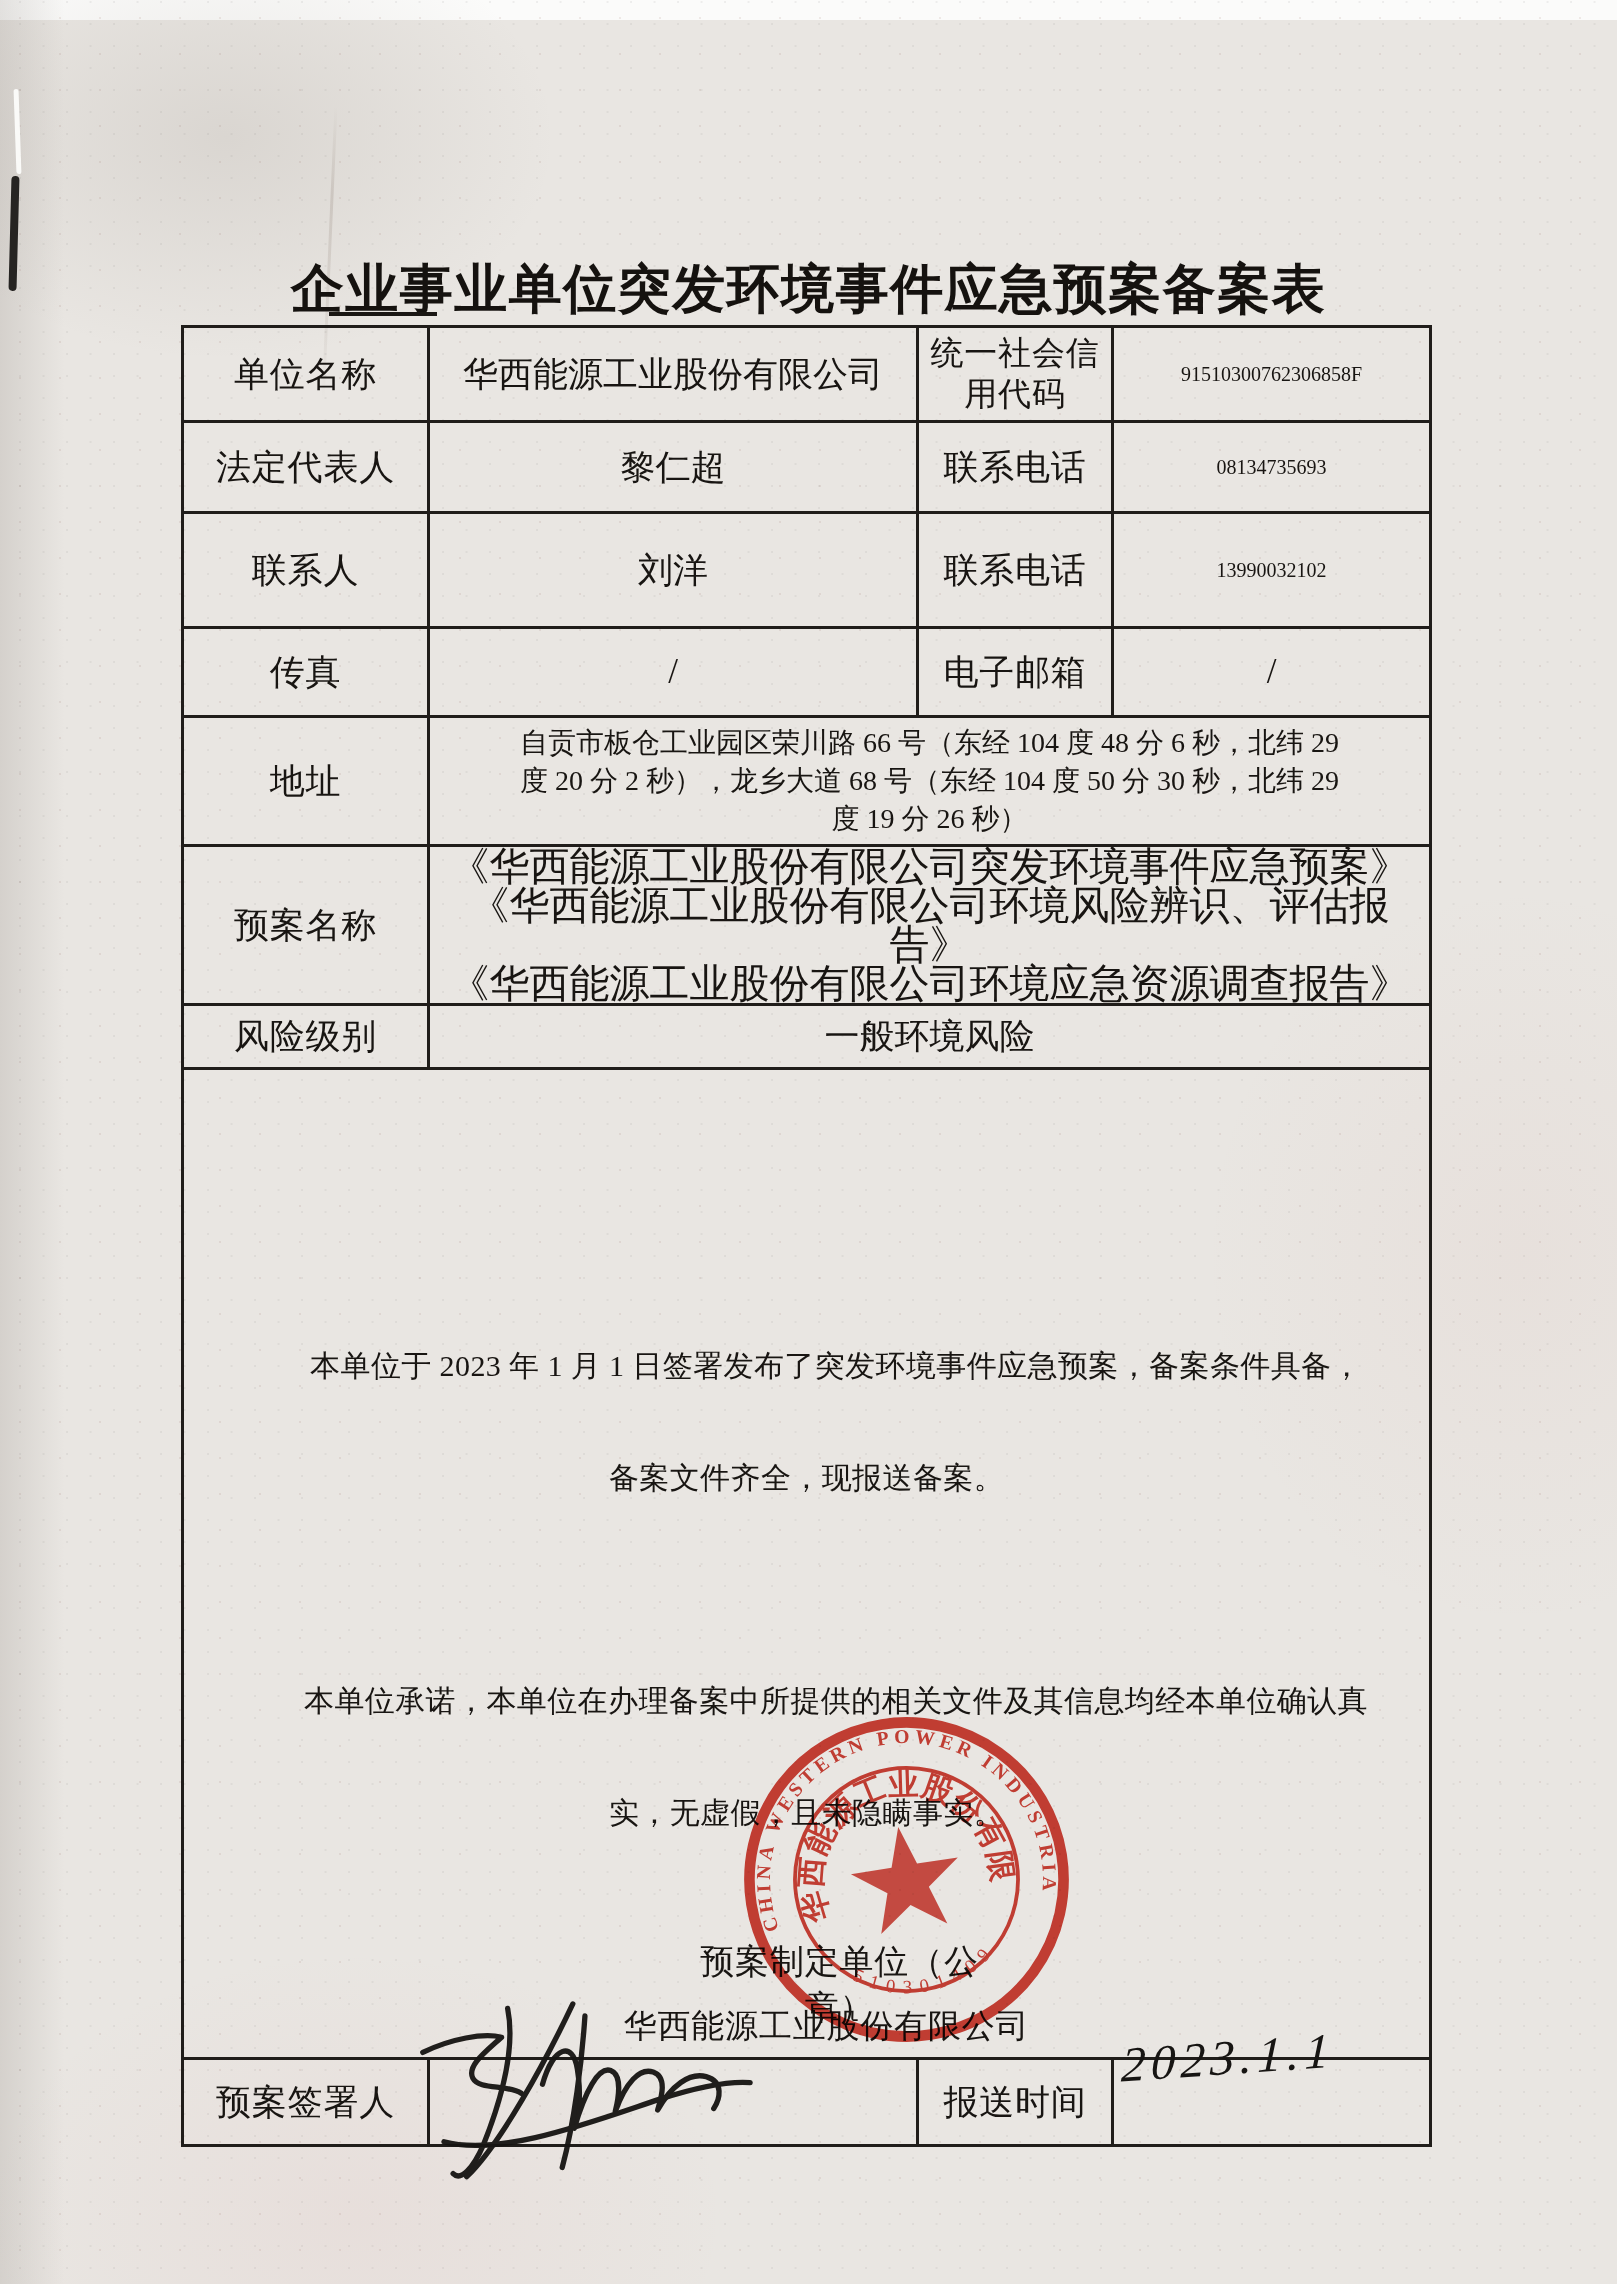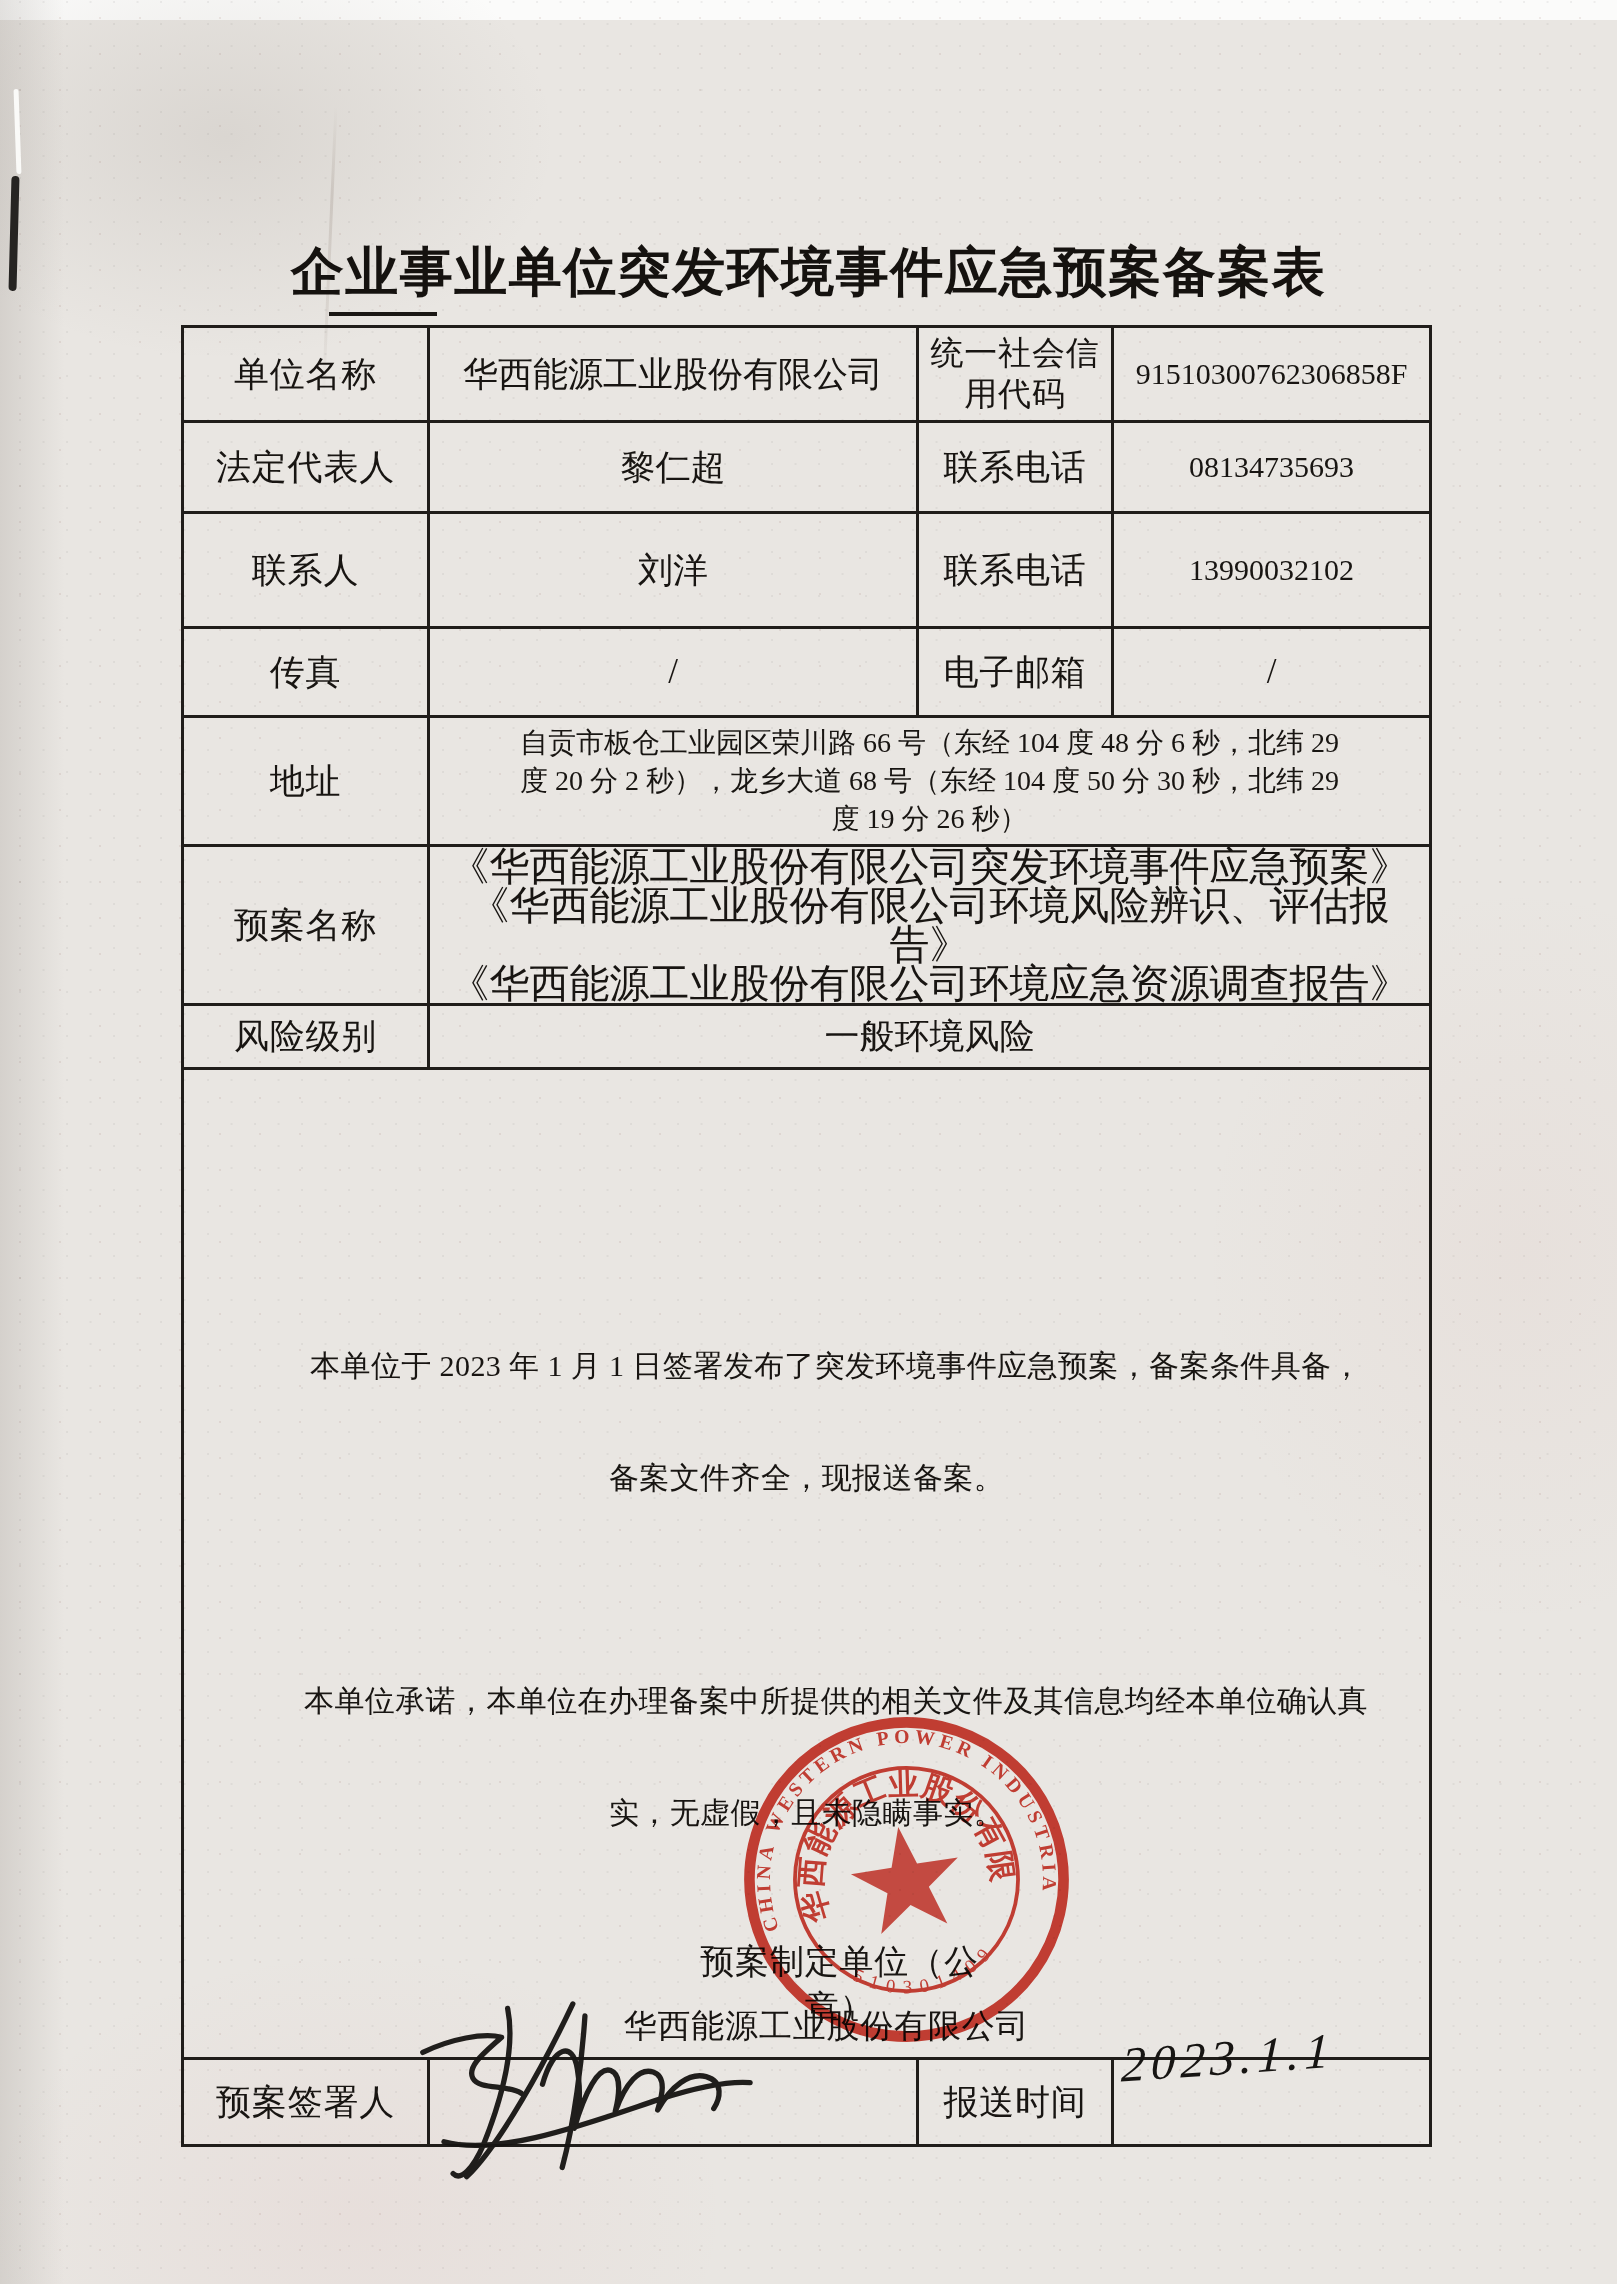--- a/index.html
+++ b/index.html
@@ -30,21 +30,21 @@
   .top-strip{position:absolute;left:0;top:0;width:100%;height:20px;background:#fbfbfa;}
   .corner-pen-mark{position:absolute;left:10px;top:176px;width:8.3px;height:115px;
     background:#262422;border-radius:4.5px;transform:rotate(1.5deg);}
   .white-scratch{position:absolute;left:15px;top:89px;width:5.3px;height:85px;
     background:rgba(252,252,250,0.95);border-radius:3px;transform:rotate(-2deg);}
   .crease{position:absolute;left:328px;top:106px;width:3px;height:296px;
     background:linear-gradient(rgba(125,108,96,0.0), rgba(125,108,96,0.20) 30%, rgba(125,108,96,0.12) 70%, rgba(125,108,96,0.0));
     transform:rotate(2.5deg);}
   
   .title{
-    position:absolute;left:0;top:237px;width:100%;text-align:center;
+    position:absolute;left:0;top:254px;width:100%;text-align:center;
     font-family:"Liberation Sans", sans-serif;font-weight:700;
     font-size:53px;letter-spacing:1.5px;color:#15120f;
   }
   .title-underline{position:absolute;left:329px;top:312px;width:108px;height:3.8px;background:#1a1714;}
   
   table.form{
     position:absolute;left:181px;top:325px;
     border-collapse:collapse;table-layout:fixed;
     font-size:35px;
   }
@@ -55,21 +55,21 @@
   }
   td.lbl{letter-spacing:0.8px;}
   td.two-line{white-space:pre-line;font-size:33px;line-height:1.25;}
   td.addr{
     text-align:left;vertical-align:middle;padding:4.5px 7.6px 4.5px 13.6px;
     white-space:pre-line;font-size:28px;line-height:38px;letter-spacing:0;
   }
   td.plans{
     white-space:pre-line;font-size:40px;line-height:39px;vertical-align:middle;
   }
-  td.code{font-size:30px;letter-spacing:0;}
+  td.code{font-size:20px;letter-spacing:0;}
   td.decl-cell{vertical-align:top;text-align:left;position:relative;}
   .decl p{
     margin:0;padding:0 10px;
     font-size:30px;line-height:112px;
     white-space:pre-line;text-indent:59px;letter-spacing:0.4px;
   }
   .decl p.p1{margin-top:52px;}
   .decl p.p2{margin-top:111px;}
   .seal-caption{
     position:absolute;left:485px;top:869px;width:341px;

